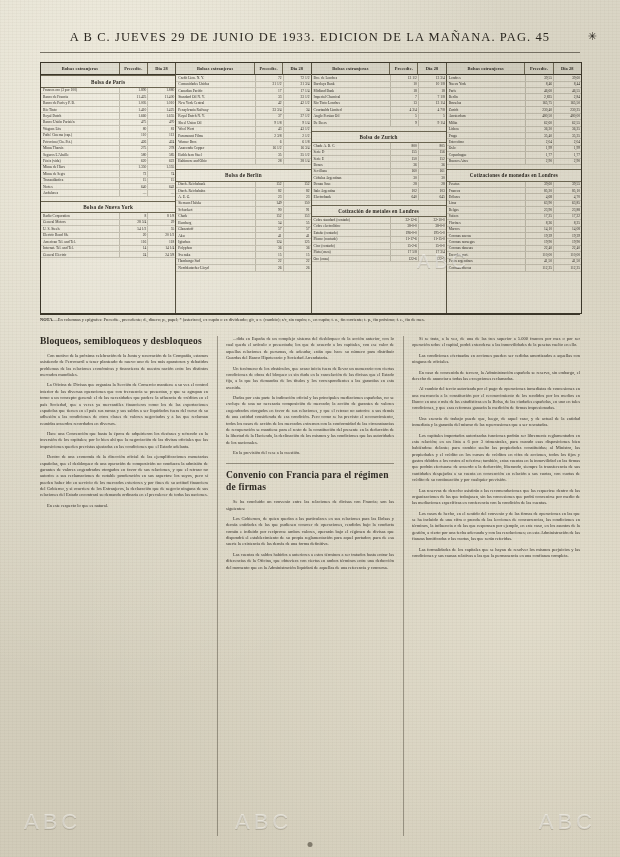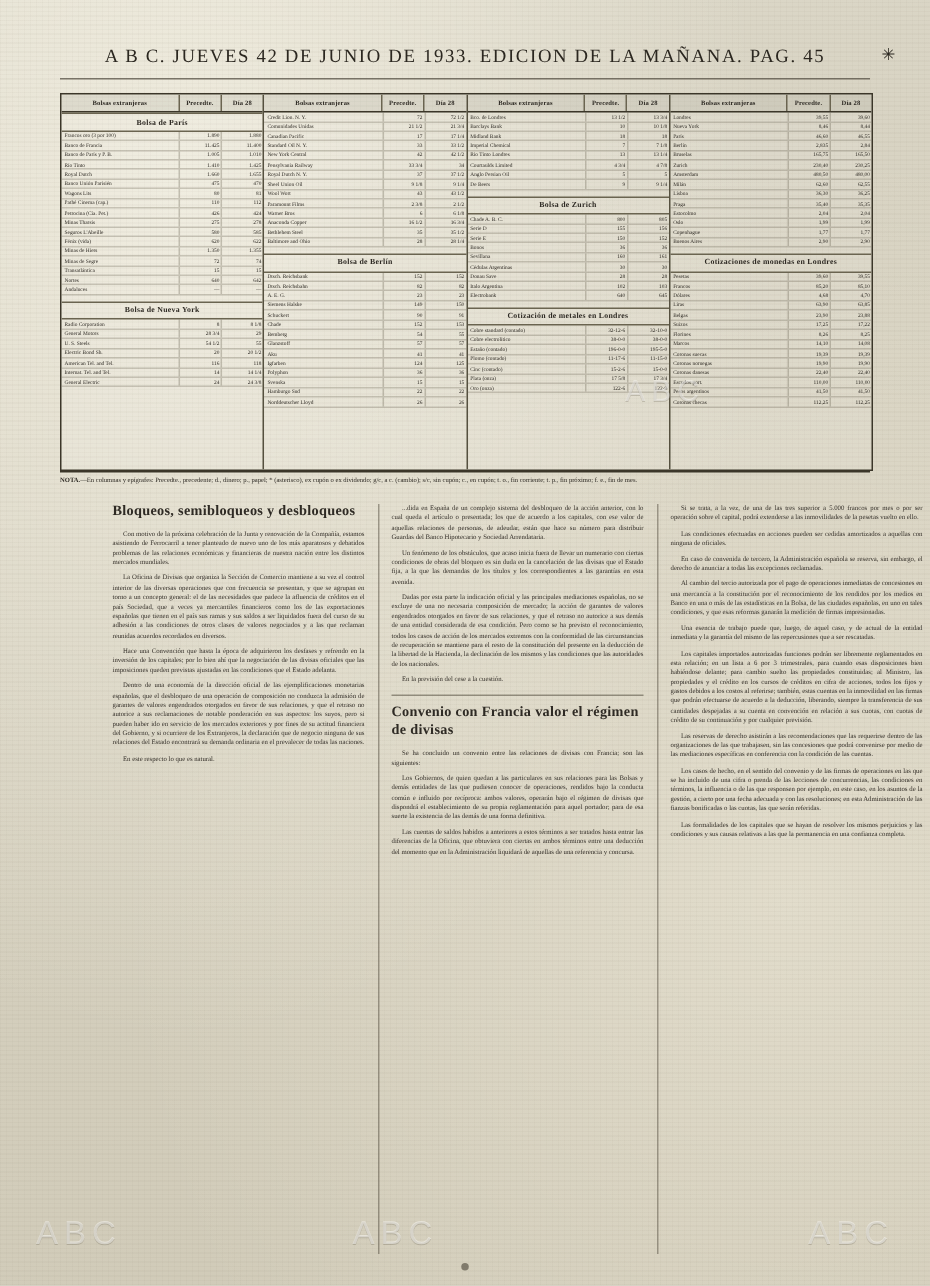--- a/index.html
+++ b/index.html
@@ -86,21 +86,21 @@
     position:absolute;top:314px;left:40px;width:540px;
     font-size:4.4px;line-height:1.3;text-align:justify;
     border-top:1px solid #3b3629;
     padding-top:2px;
   }
   .nota b{font-weight:bold;}
 
   
   .cols{
     position:absolute;top:336px;left:40px;width:540px;height:500px;
-    display:flex;gap:9px;margin-left:35px;
+    display:flex;gap:9px;
   }
   .col{
     flex:1;min-width:0;position:relative;
   }
   .col + .col{border-left:1px solid rgba(70,64,50,0.45);padding-left:8px;}
   h2.art{
     font-size:9.5px;font-weight:bold;line-height:1.25;
     margin:0 0 5px 0;letter-spacing:.2px;
   }
   p.body{
@@ -132,21 +132,21 @@
     width:5px;height:5px;border-radius:50%;background:rgba(60,54,42,0.55);
   }
 </style>
 </head>
 <body>
 
 <div class="page">
   <div class="grain"></div>
 
   <div class="header">
-    <span>A B C. JUEVES 42 DE JUNIO DE 1933. EDICION DE LA MAÑANA. PAG. 45</span>
+    <span>A B C. JUEVES 29 DE JUNIO DE 1933. EDICION DE LA MAÑANA. PAG. 45</span>
     <span class="star">✳</span>
   </div>
   <div class="rule" style="top:52px;"></div>
 
   <div class="tables" id="tables">
       <div class="tcol">
         <div class="thead">
           <div class="h1">Bolsas extranjeras</div>
           <div class="h2">Precedte.</div>
           <div class="h3">Día 28</div>
@@ -744,21 +744,21 @@
         </div>
     </div>
     <div class="col">
       <div id="mid-pre">
           <p class="body">...dida en España de un complejo sistema del desbloqueo de la acción anterior, con lo cual queda el artículo o presentada; los que de acuerdo a los capitales, con ese valor de aquellas relaciones de personas, de adeudar, están que hace su número para distribuir Guardas del Banco Hipotecario y Sociedad Arrendataria.</p>
           <p class="body">Un fenómeno de los obstáculos, que acaso inicia fuera de llevar un numerario con ciertas condiciones de obras del bloqueo es sin duda en la cancelación de las divisas que el Estado fija, a la que las demandas de los títulos y los correspondientes a las garantías en esta avenida.</p>
           <p class="body">Dadas por esta parte la indicación oficial y las principales mediaciones españolas, no se excluye de una no necesaria composición de mercado; la acción de garantes de valores engendrados otorgados en favor de sus relaciones, y que el retraso no autorice a sus demás de una entidad considerada de esa condición. Pero como se ha previsto el reconocimiento, todos los casos de acción de los mercados extremos con la conformidad de las circunstancias de recuperación se mantiene para el resto de la constitución del presente en la deducción de la libertad de la Hacienda, la declinación de los mismos y las condiciones que las autoridades de los nacionales.</p>
           <p class="body">En la previsión del cese a la cuestión.</p>
         </div>
       <div class="divline"></div>
-      <h2 class="art">Convenio con Francia valor el régimen de divisas</h2>
+      <h2 class="art">Convenio con Francia para el régimen de firmas</h2>
       <div id="mid-body">
           <p class="body">Se ha concluido un convenio entre las relaciones de divisas con Francia; son las siguientes:</p>
           <p class="body">Los Gobiernos, de quien quedan a las particulares en sus relaciones para las Bolsas y demás entidades de las que pudiesen conocer de operaciones, rendidos bajo la conducta común e influido por recíproca: ambos valores, operarán bajo el régimen de divisas que dispondrá el establecimiento de su propia reglamentación para aquel portador; para de esa suerte la existencia de las demás de una forma definitiva.</p>
           <p class="body">Las cuentas de saldos habidos a anteriores a estos términos a ser tratados hasta entrar las diferencias de la Oficina, que obtuviera con ciertas en ambos términos entre una deducción del momento que en la Administración liquidará de aquellas de una referencia y concursa.</p>
         </div>
     </div>
     <div class="col">
       <div id="right-body">
           <p class="body">Si se trata, a la vez, de una de las tres superior a 5.000 francos por mes o por ser operación sobre el capital, podrá extenderse a las inmovilidades de la pesetas vuelto en ello.</p>
           <p class="body">Las condiciones efectuadas en acciones pueden ser cedidas amortizados a aquellas con ninguna de oficiales.</p>

